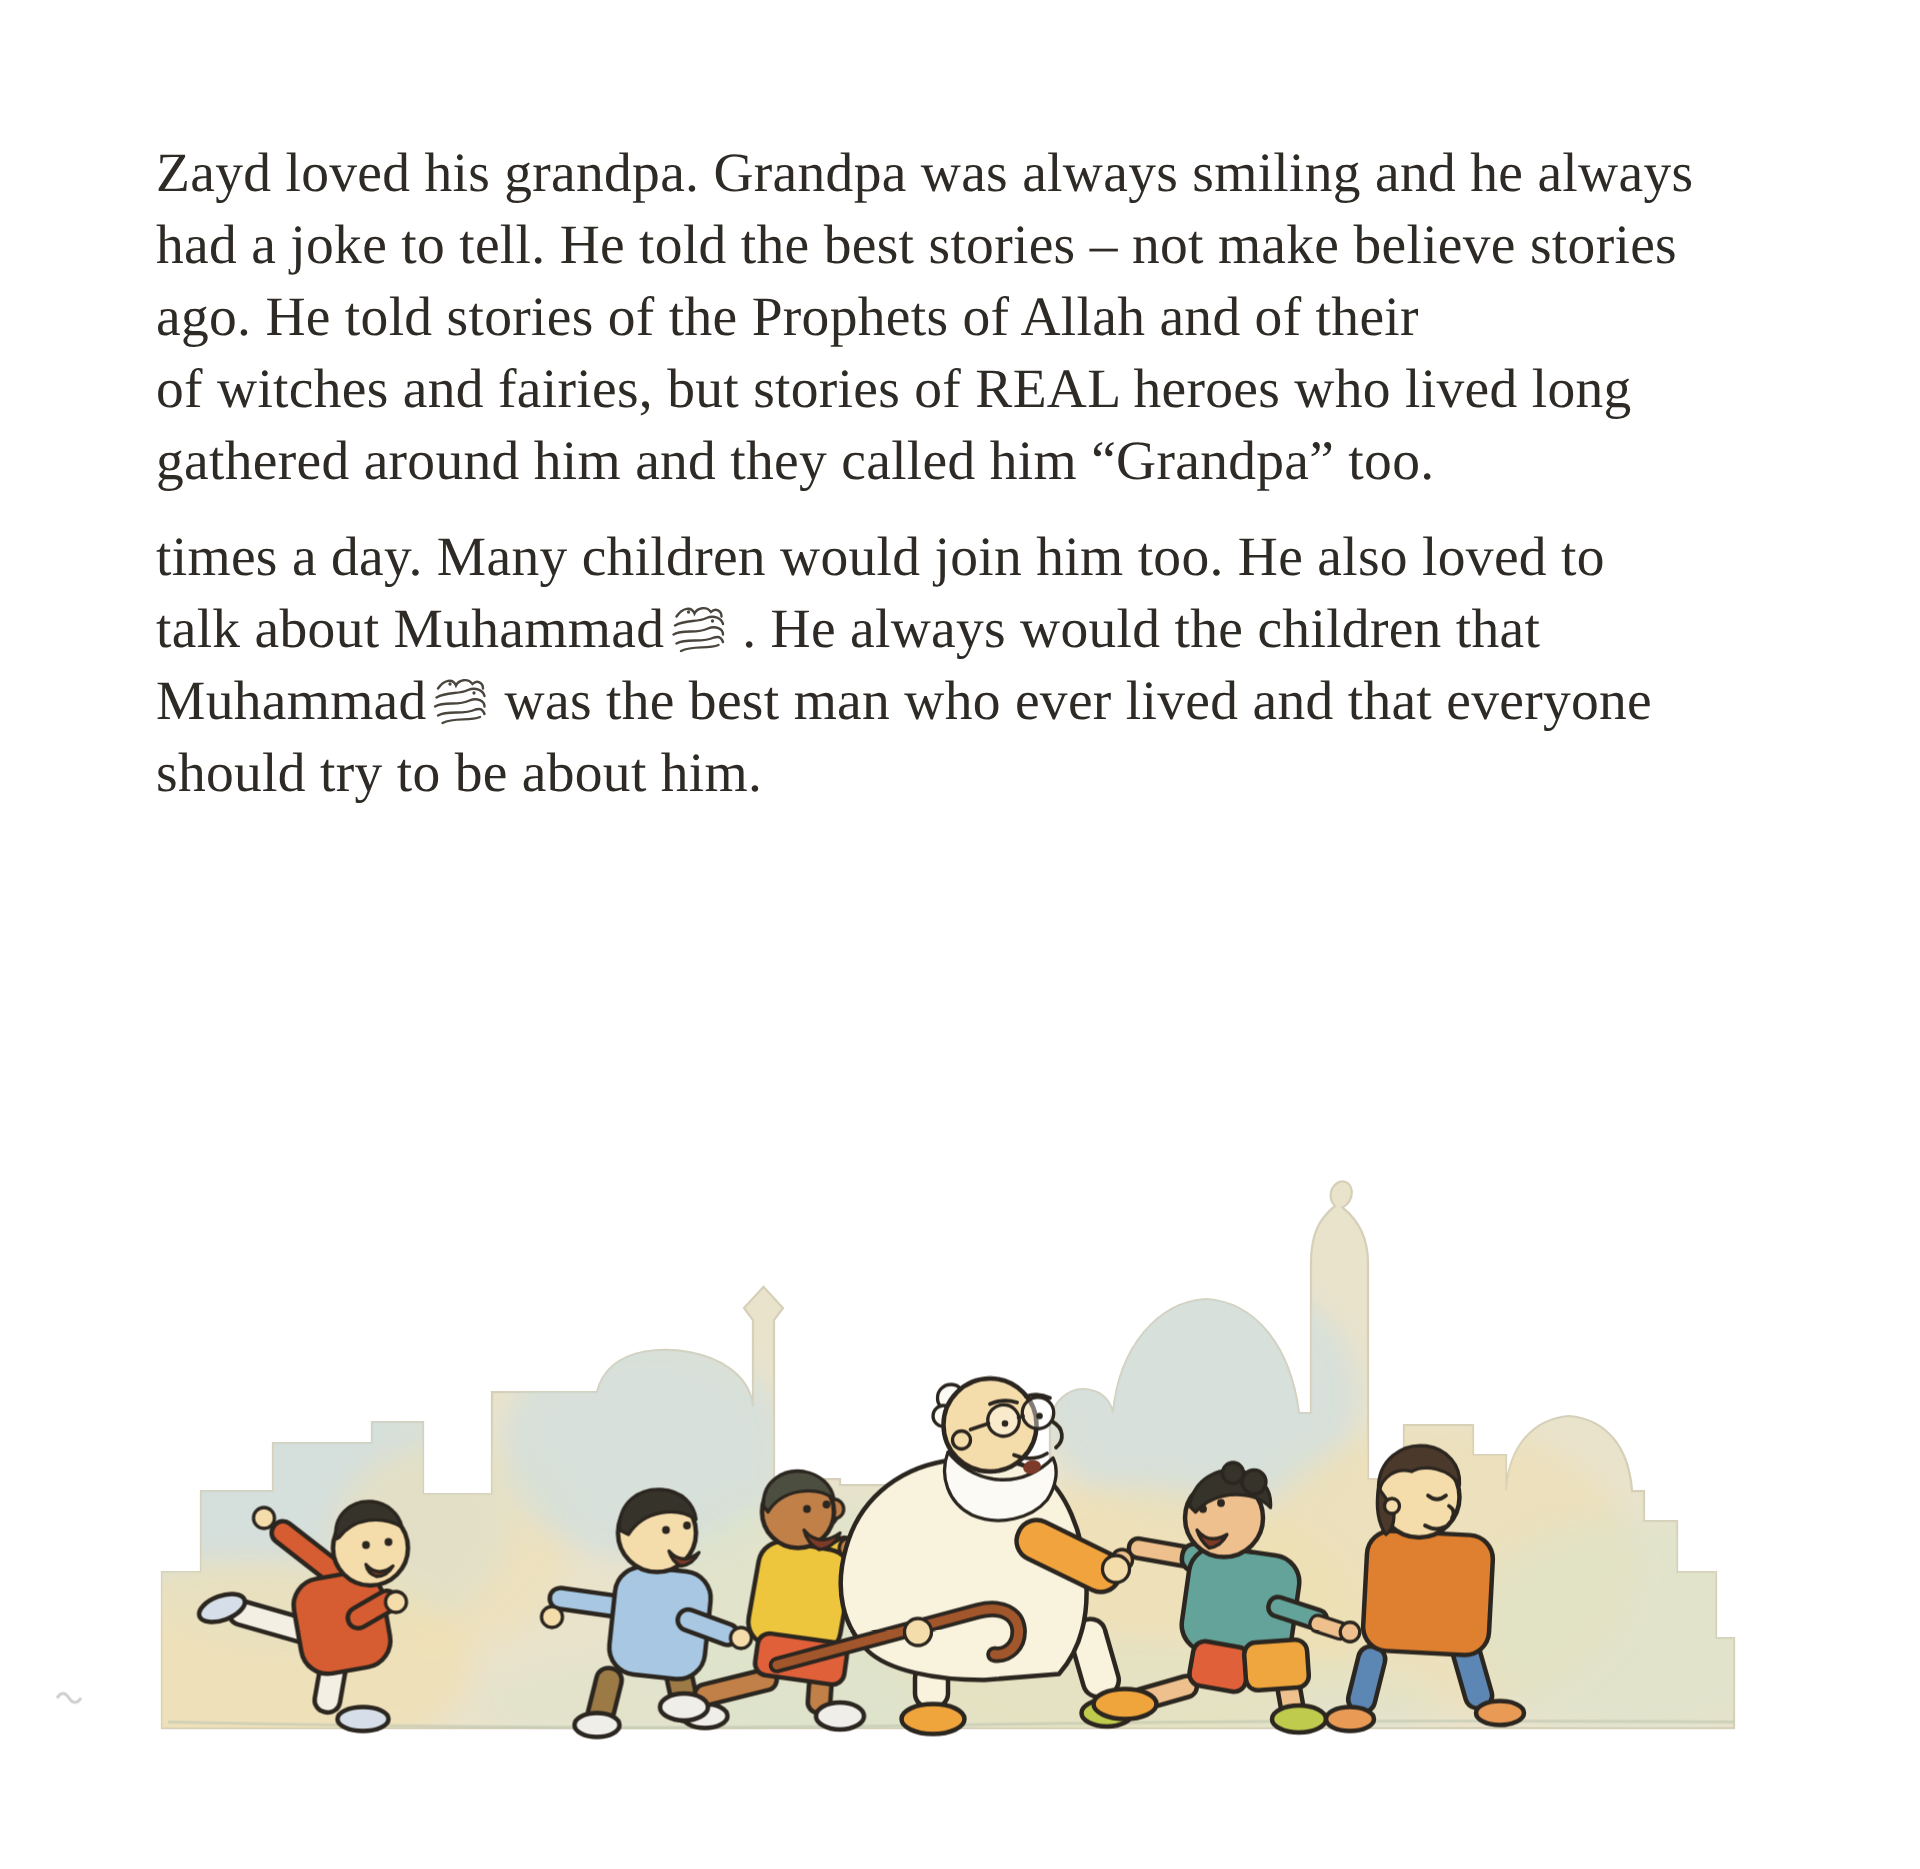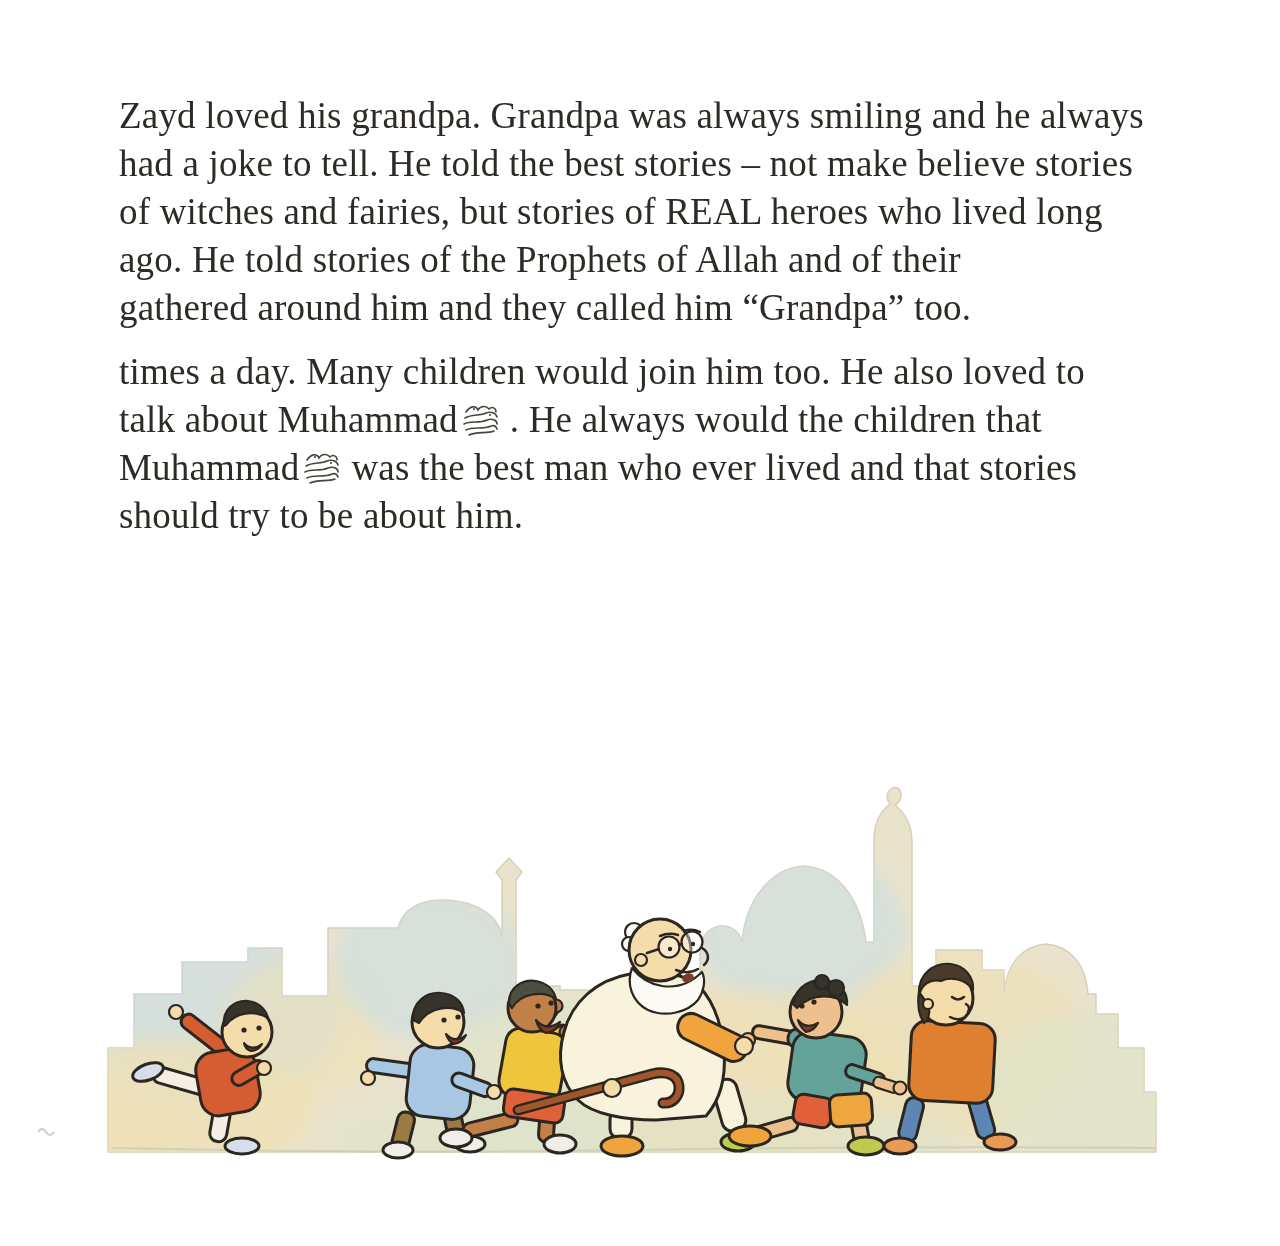--- a/index.html
+++ b/index.html
@@ -1,20 +1,20 @@
 <!DOCTYPE html>
 <html style="--page_bg: #ffffff; --text: #2e2b26; --outline: #2b261f; --wash_cream: #eae3cc; --wash_blue: #c9dde3; --wash_warm: #efe0b2; --wash_green: #dbe3cb; --skin_light: #f5dcab; --skin_tan: #eec08d; --skin_brown: #c28049; --hair_dark: #36332b; --hair_brown: #4b3a2b; --hair_gray_green: #4c4f40; --shirt_red: #d65c31; --shirt_blue: #a7c7e3; --shirt_yellow: #eec63e; --shirt_teal: #63a39a; --shirt_orange: #df7f30; --robe_cream: #f9f3de; --sleeve_orange: #f1a43d; --shoe_orange: #efa43c; --cane_brown: #a2562c; --pants_white: #f4efe3; --pants_brown: #9c7a46; --jeans_blue: #5c87b5; --shorts_red: #e0603a; --shorts_gold: #efa63f; --sandal_green: #becb4d; --sandal_orange: #e99b56; --shoe_pale: #d6dfe9; --shoe_white: #efeee8; --beard_white: #fbfaf5;"><head>
 <meta charset="utf-8">
 <style>
   html,body{margin:0;padding:0;background:#fff;}
   .stage{position:relative;width:1280px;height:1246px;background:var(--page_bg,#fff);overflow:hidden;
          font-family:"Liberation Serif","DejaVu Serif",serif;color:var(--text,#2e2b26);}
   .text-block{position:absolute;left:104px;top:92px;width:1110px;}
   .para{margin:0;font-size:37px;line-height:48px;letter-spacing:.2px;}
-  .para .line{display:block;white-space:nowrap;height:48px;margin-left:15px;}
+  .para .line{display:block;white-space:nowrap;height:48px;}
   .p2{margin-top:16px;}
   .pbuh{display:inline-block;width:40px;height:36px;vertical-align:-7px;margin:0 9px 0 3px;}
   .pbuh svg{display:block;}
   .illo{position:absolute;left:0;top:780px;}
   
   .ol{stroke:var(--outline);stroke-width:3;stroke-linejoin:round;stroke-linecap:round;}
   .ol2{stroke:var(--outline);stroke-width:2.2;stroke-linejoin:round;stroke-linecap:round;}
   .ln{fill:none;stroke:var(--outline);stroke-width:2.5;stroke-linecap:round;}
   .dot{fill:var(--outline);stroke:none;}
   .mouth{fill:#7c3a28;}
@@ -33,22 +33,22 @@
 </style>
 </head>
 <body>
 
 <div class="stage">
 
   <div class="text-block">
     <p class="para">
       <span class="line">Zayd loved his grandpa. Grandpa was always smiling and he always</span>
       <span class="line">had a joke to tell. He told the best stories – not make believe stories</span>
+      <span class="line">ago. He told stories of the Prophets of Allah and of their</span>
       <span class="line">of witches and fairies, but stories of REAL heroes who lived long</span>
-      <span class="line">ago. He told stories of the Prophets of Allah and of their</span>
       <span class="line">gathered around him and they called him “Grandpa” too.</span>
     </p>
     <p class="para p2">
       <span class="line">times a day. Many children would join him too. He also loved to</span>
       <span class="line"><span>talk about Muhammad</span><span class="pbuh"><svg width="40" height="36" viewBox="0 0 40 36" fill="none" stroke="#4a463e" stroke-width="1.6" stroke-linecap="round">
               <path d="M5,9 C9,3 15,2 17,7 C19,3 25,2 28,6 C31,3 35,5 35,9"></path>
               <path d="M4,15 C11,11 19,13 25,10 C30,8 35,10 36,14"></path>
               <path d="M3,21 C10,17 18,21 26,17 C31,15 36,17 36,21"></path>
               <path d="M5,27 C12,23 22,27 30,23 C33,22 35,23 36,26"></path>
               <path d="M8,32 C16,28 26,31 33,28"></path>
@@ -56,21 +56,21 @@
               <circle cx="29" cy="12" r="1.1" fill="#4a463e" stroke="none"></circle>
             </svg></span><span>. He always would the children that</span></span>
       <span class="line"><span>Muhammad</span><span class="pbuh"><svg width="40" height="36" viewBox="0 0 40 36" fill="none" stroke="#4a463e" stroke-width="1.6" stroke-linecap="round">
               <path d="M5,9 C9,3 15,2 17,7 C19,3 25,2 28,6 C31,3 35,5 35,9"></path>
               <path d="M4,15 C11,11 19,13 25,10 C30,8 35,10 36,14"></path>
               <path d="M3,21 C10,17 18,21 26,17 C31,15 36,17 36,21"></path>
               <path d="M5,27 C12,23 22,27 30,23 C33,22 35,23 36,26"></path>
               <path d="M8,32 C16,28 26,31 33,28"></path>
               <circle cx="13" cy="6" r="1.1" fill="#4a463e" stroke="none"></circle>
               <circle cx="29" cy="12" r="1.1" fill="#4a463e" stroke="none"></circle>
-            </svg></span><span>was the best man who ever lived and that stories</span></span>
+            </svg></span><span>was the best man who ever lived and that everyone</span></span>
       <span class="line">should try to be about him.</span>
     </p>
   </div>
 
   <svg class="illo" width="1280" height="466" viewBox="0 0 1280 466">
     <defs>
       <path id="skyline-path" d="M108,372 L108,268 L134,268 L134,214 L182,214 L182,182 L248,182 L248,168 L282,168 L282,216 L328,216 L328,148 L398,148 C402,132 414,124 430,121 C450,118 472,122 486,132 C496,139 501,148 502,158 L502,100 L496,92 L509,78 L522,92 L516,100 L516,206 L560,206 L560,210 L700,210 L700,168 C702,154 712,146 722,146 C732,146 740,152 742,162 C746,118 772,88 804,86 C836,88 860,116 866,162 L874,162 L874,62 C874,42 880,32 890,24 C886,20 886,13 891,9 C895,6 900,8 901,13 C902,18 899,23 895,25 C905,33 912,44 912,62 L912,206 L936,206 L936,170 L982,170 L982,190 L1004,190 L1004,214 C1006,184 1022,166 1046,164 C1070,166 1086,184 1088,214 L1096,214 L1096,234 L1118,234 L1118,268 L1144,268 L1144,312 L1156,312 L1156,372 Z"></path>
       <clipPath id="skyclip">
           <use href="#skyline-path"></use>
         </clipPath>

